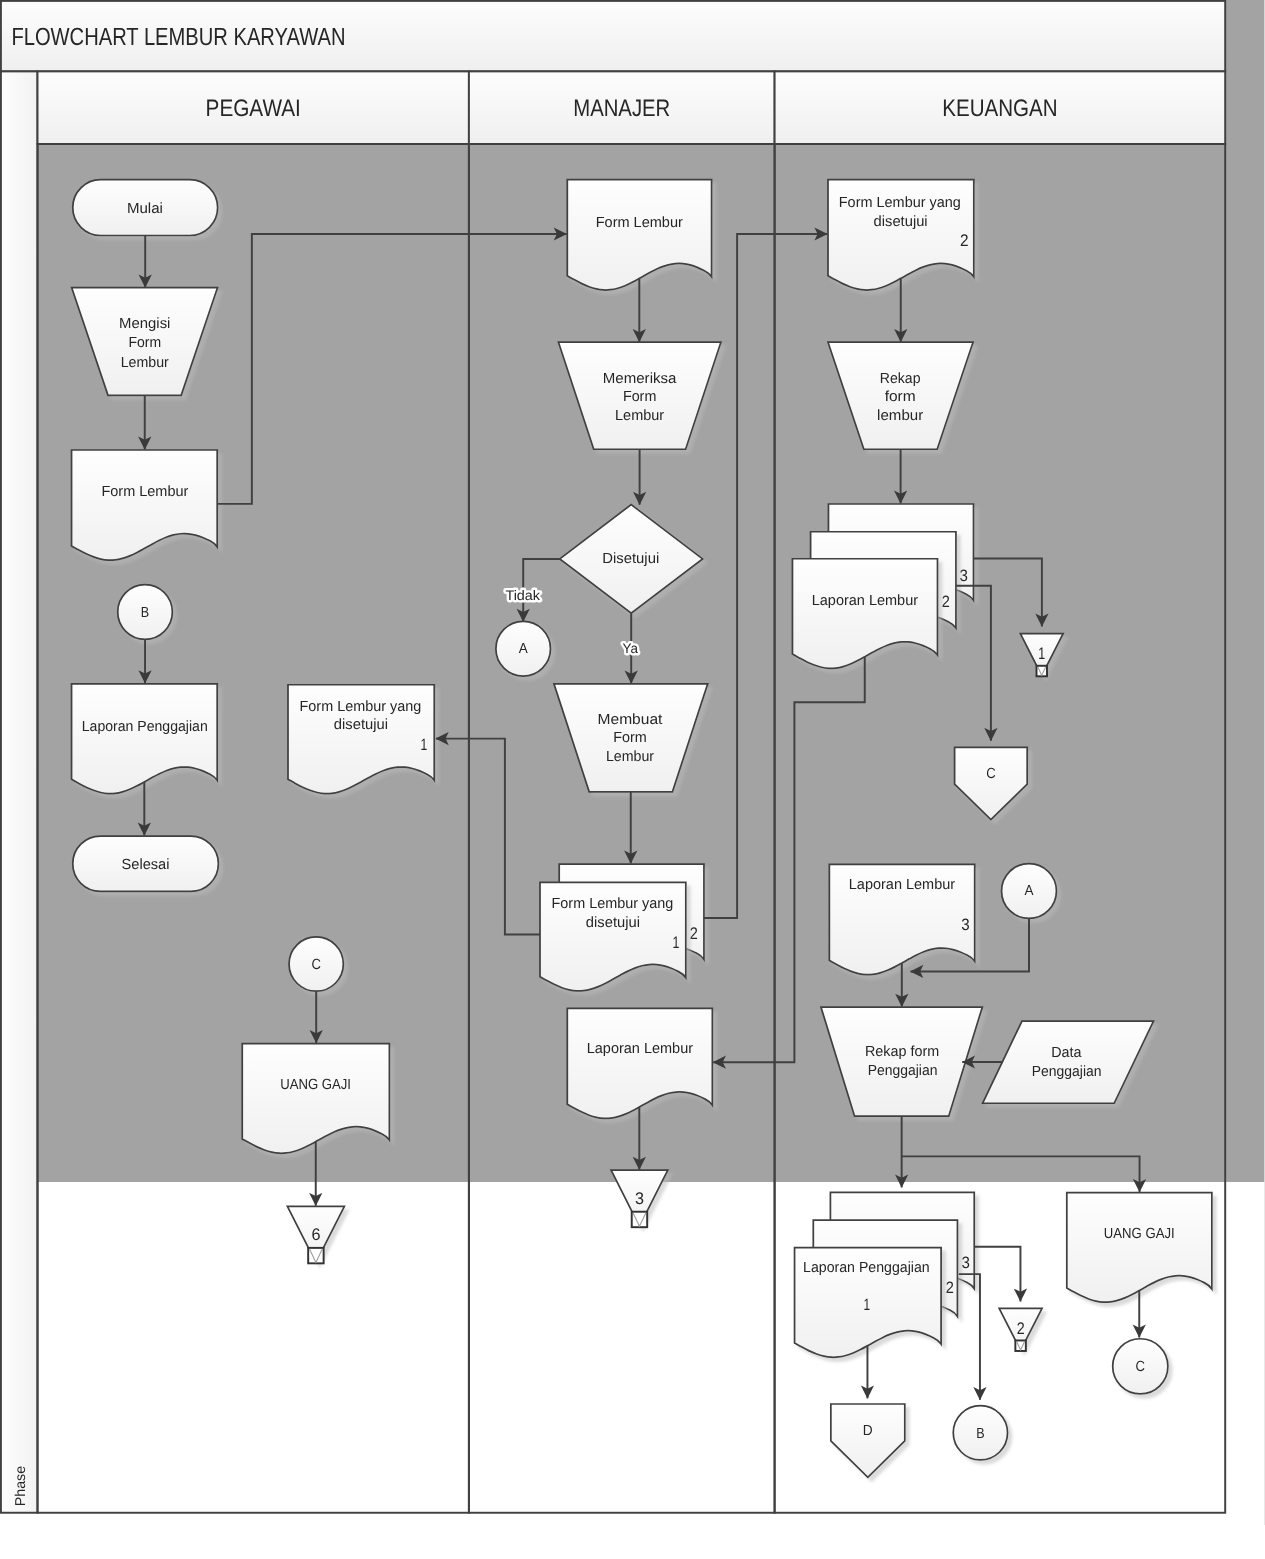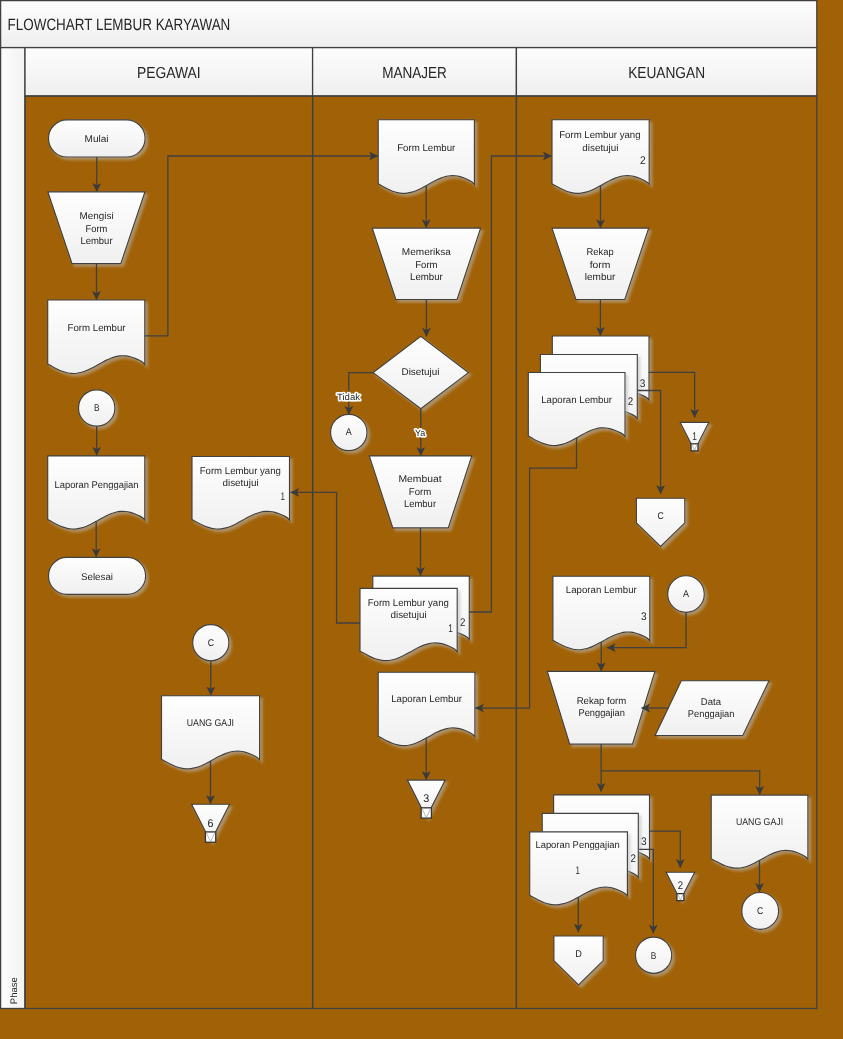--- a/index.html
+++ b/index.html
@@ -1,18 +1,18 @@
 <!DOCTYPE html>
 <html><head>
 <meta charset="utf-8">
 <title>Flowchart</title>
 <style>
   html,body{margin:0;padding:0;background:#ffffff;}
   body{width:843px;height:1039px;overflow:hidden;}
-  #root{position:relative;width:843px;height:1039px;background:#a16207;}
+  #root{position:relative;width:843px;height:788px;background:#a3a3a3;}
   svg{display:block;}
   .shp{fill:url(#sg);stroke:#404040;stroke-width:1.15;filter:url(#sh);}
   .shp3{fill:#ffffff;stroke:#333333;stroke-width:1.3;}
   .con{fill:none;stroke:#404040;stroke-width:1.3;}
   .con-thin{fill:none;stroke:#9a9a9a;stroke-width:0.7;}
   .lbl{font-family:"Liberation Sans",sans-serif;fill:#262626;text-rendering:geometricPrecision;}
   .halo{paint-order:stroke;stroke:#ffffff;stroke-width:3.2px;stroke-linejoin:round;}
   svg text{paint-order:stroke;}
   #root{}
 </style>

